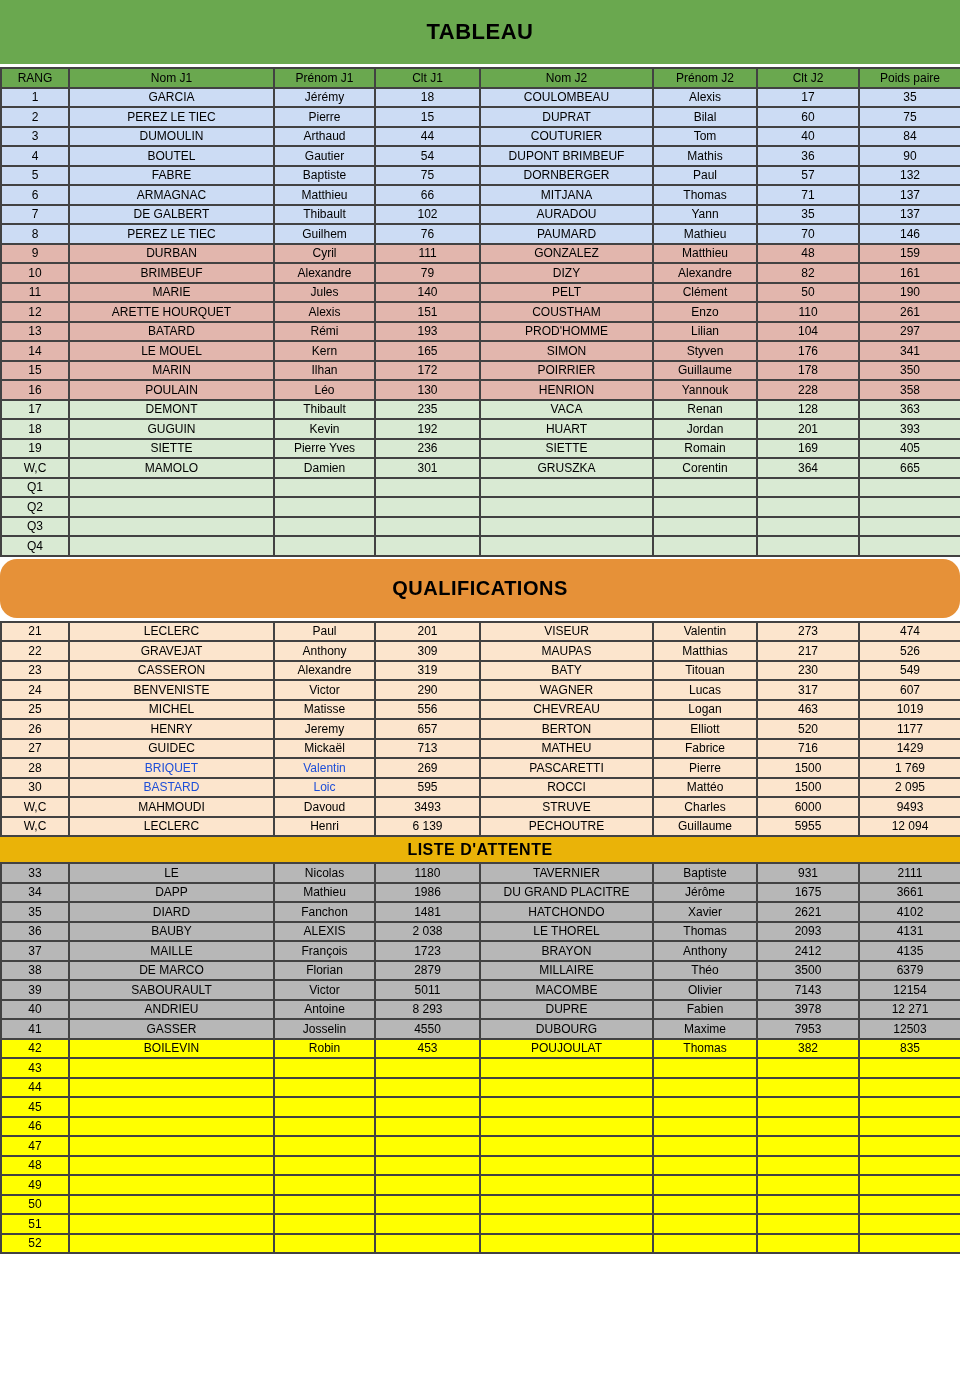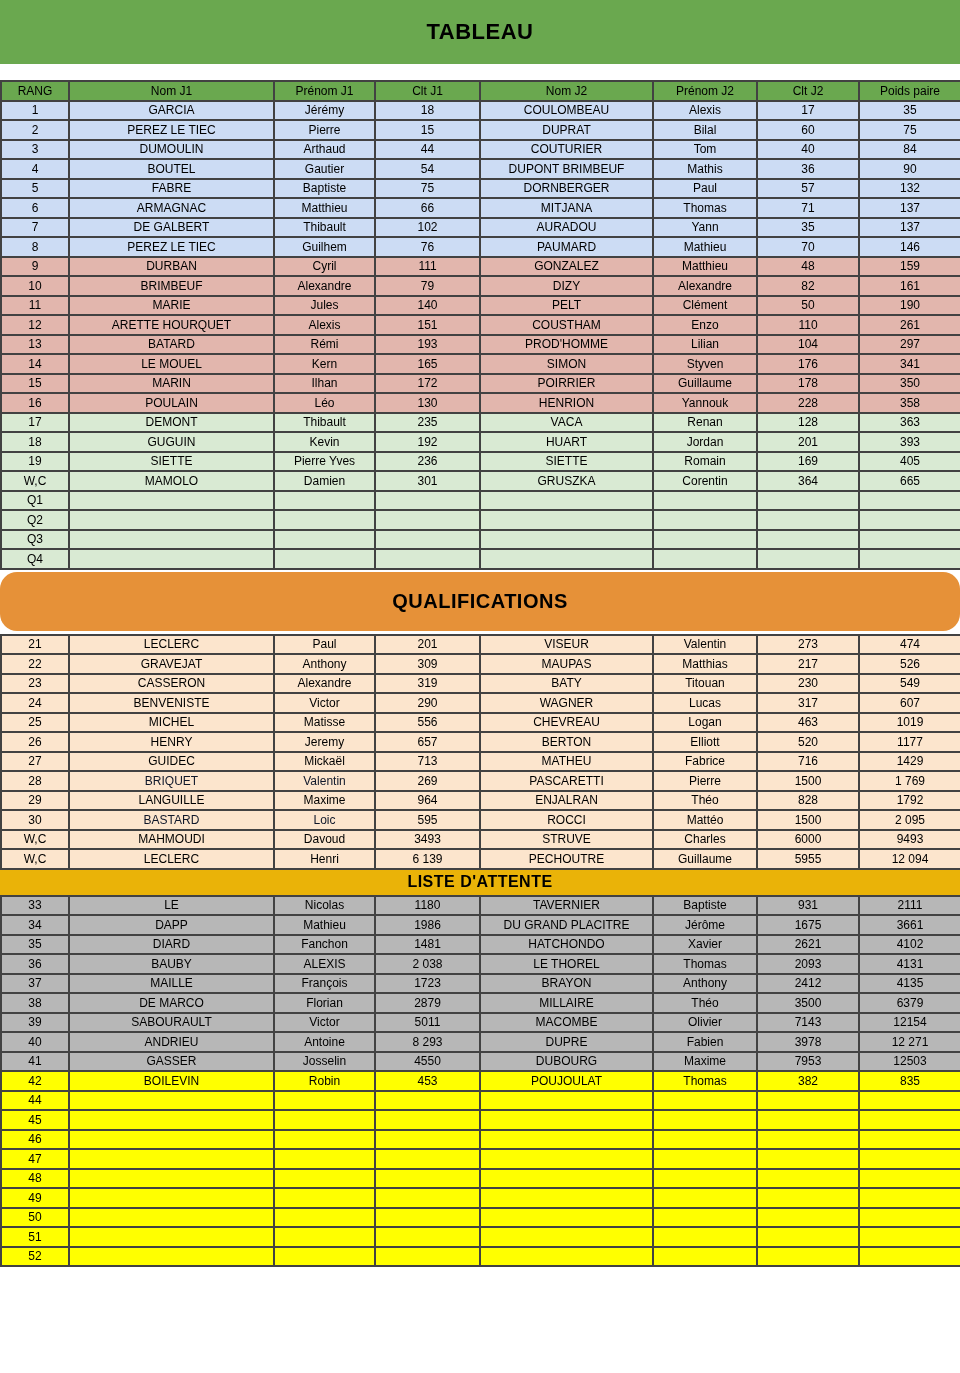--- a/index.html
+++ b/index.html
@@ -10,21 +10,21 @@
     color: #000;
   }
   .banner {
     width: 100%;
     display: flex;
     align-items: center;
     justify-content: center;
     font-weight: bold;
     letter-spacing: 0.5px;
   }
-  .banner-green  { height: 64px; background: #6aa84f; font-size: 22px; margin-bottom: 16px; }
+  .banner-green  { height: 64px; background: #6aa84f; font-size: 22px; margin-bottom: 3px; }
   .banner-orange { height: 59px; background: #e69138; font-size: 20px; margin: 2px 0 3px; border-radius: 17px; }
   .banner-gray   { height: 25px; background: #eab308; font-size: 16px; }
   table {
     width: 960px;
     border-collapse: collapse;
     table-layout: fixed;
   }
   th, td {
     border: 2px solid #424242;
     height: 19.5px;
@@ -36,21 +36,21 @@
     white-space: nowrap;
     padding: 0 2px;
   }
   th { background: #6aa84f; margin-left: 25px; }
   .bg-blue   td { background: #ccdcf4; }
   .bg-pink   td { background: #e2b6ad; }
   .bg-green  td { background: #d9ead3; }
   .bg-peach  td { background: #fce5cd; }
   .bg-gray   td { background: #b7b7b7; }
   .bg-yellow td { background: #ffff00; }
-  td.muted { color: #0f172a; text-align: center; }
+  td.muted { color: #1d4ed8; text-align: center; }
 </style>
 </head>
 <body>
 
 <div class="banner banner-green">
   <span>TABLEAU</span>
 </div>
 
 <table>
   <colgroup>
@@ -409,30 +409,20 @@
         <td>28</td>
         <td class="muted">BRIQUET</td>
         <td class="muted">Valentin</td>
         <td>269</td>
         <td>PASCARETTI</td>
         <td>Pierre</td>
         <td>1500</td>
         <td>1 769</td>
       </tr>
       <tr class="bg-peach">
-        <td>29</td>
-        <td>LANGUILLE</td>
-        <td>Maxime</td>
-        <td>964</td>
-        <td>ENJALRAN</td>
-        <td>Théo</td>
-        <td>828</td>
-        <td>1792</td>
-      </tr>
-      <tr class="bg-peach">
         <td>30</td>
         <td class="muted">BASTARD</td>
         <td class="muted">Loic</td>
         <td>595</td>
         <td>ROCCI</td>
         <td>Mattéo</td>
         <td>1500</td>
         <td>2 095</td>
       </tr>
       <tr class="bg-peach">
@@ -568,20 +558,30 @@
         <td>42</td>
         <td>BOILEVIN</td>
         <td>Robin</td>
         <td>453</td>
         <td>POUJOULAT</td>
         <td>Thomas</td>
         <td>382</td>
         <td>835</td>
       </tr>
       <tr class="bg-yellow">
+        <td>43</td>
+        <td></td>
+        <td></td>
+        <td></td>
+        <td></td>
+        <td></td>
+        <td></td>
+        <td></td>
+      </tr>
+      <tr class="bg-yellow">
         <td>44</td>
         <td></td>
         <td></td>
         <td></td>
         <td></td>
         <td></td>
         <td></td>
         <td></td>
       </tr>
       <tr class="bg-yellow">

